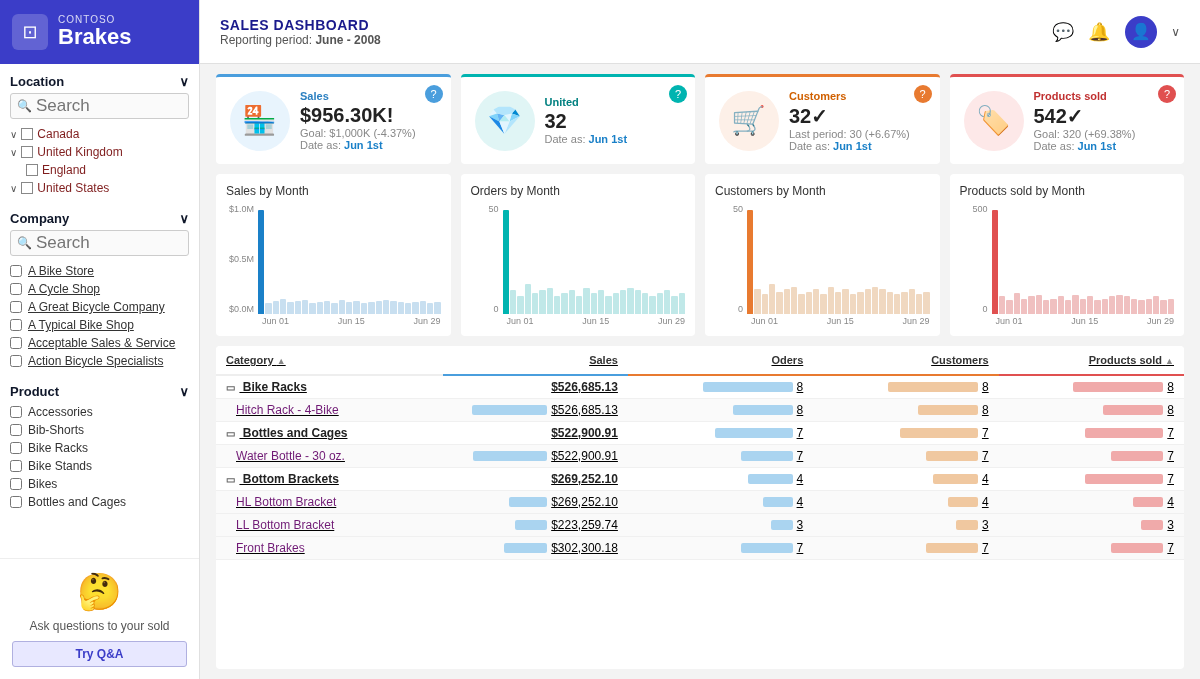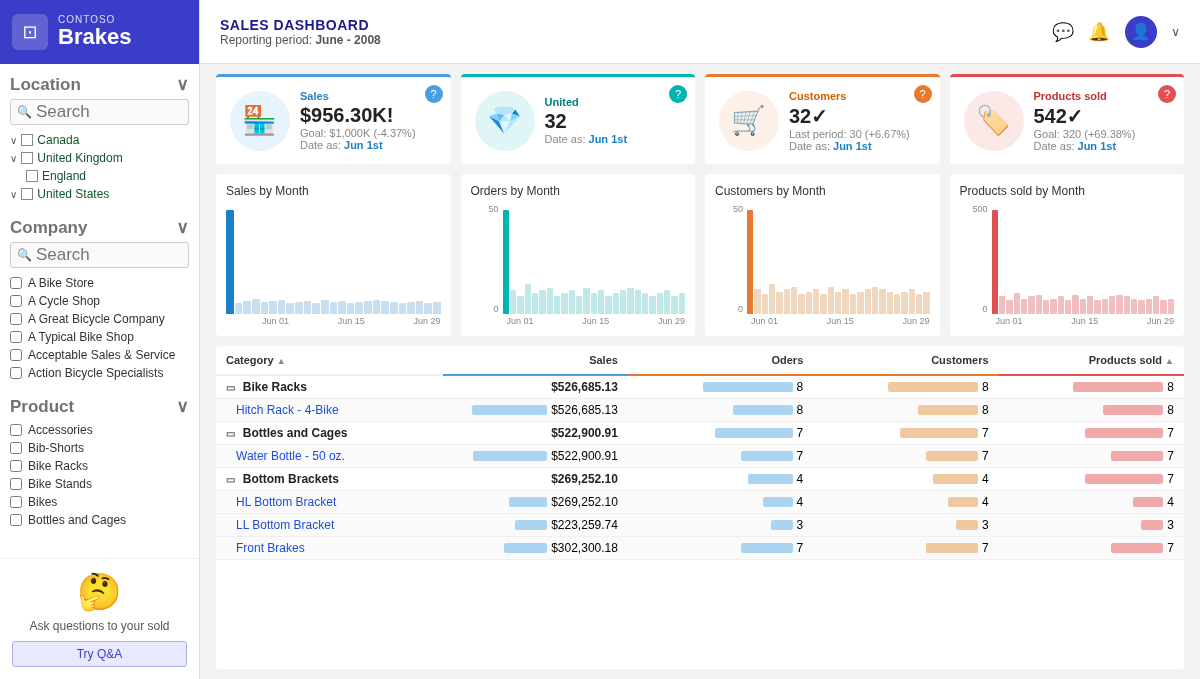--- a/index.html
+++ b/index.html
@@ -30,42 +30,42 @@
       display: flex; align-items: center; justify-content: center;
       color: white; font-size: 18px;
     }
     .sidebar-title-block { color: white; }
     .sidebar-brand-sub { font-size: 10px; letter-spacing: 1px; opacity: 0.8; text-transform: uppercase; }
     .sidebar-brand-main { font-size: 22px; font-weight: 700; line-height: 1.1; }
 
     .sidebar-section { padding: 10px 10px 4px; }
     .sidebar-section-header {
       display: flex; justify-content: space-between; align-items: center;
-      font-size: 17px; font-weight: 600; color: #737373; margin-bottom: 4px;
+      font-size: 13px; font-weight: 600; color: #0f172a; margin-bottom: 4px;
     }
     .sidebar-search {
       display: flex; align-items: center; border: 1px solid #ccc;
       border-radius: 3px; padding: 2px 6px; margin-bottom: 6px;
       background: #fafafa;
     }
     .sidebar-search input {
       border: none; outline: none; font-size: 17px; background: transparent; width: 100%;
     }
     .sidebar-search-icon { color: #888; font-size: 12px; margin-right: 4px; }
     .location-tree { font-size: 12px; }
     .tree-item { display: flex; align-items: center; padding: 2px 0; gap: 4px; }
     .tree-item.indent1 { padding-left: 16px; }
     .tree-chevron { font-size: 10px; color: #555; cursor: pointer; }
     .tree-cb { width: 12px; height: 12px; border: 1px solid #888; background: white; cursor: pointer; flex-shrink: 0; }
-    .tree-label { color: #14532d; }
+    .tree-label { color: #7f1d1d; }
 
     .company-list { font-size: 12px; }
     .company-item { display: flex; align-items: center; gap: 6px; padding: 2px 0; }
     .company-item input[type=checkbox] { width: 12px; height: 12px; cursor: pointer; }
-    .company-label { color: #333; }
+    .company-label { color: #333; text-decoration: underline; }
 
     .product-list { font-size: 12px; }
     .product-item { display: flex; align-items: center; gap: 6px; padding: 2px 0; }
     .product-item input[type=checkbox] { width: 12px; height: 12px; cursor: pointer; }
     .product-label { color: #333; }
 
     .sidebar-qa-block {
       margin-top: auto;
       padding: 12px;
       text-align: center;
@@ -75,20 +75,21 @@
     .qa-text { font-size: 12px; color: #555; margin-bottom: 8px; }
     .qa-button {
       background: #e8e8ff;
       border: 1px solid #b0b0e0;
       border-radius: 3px;
       padding: 5px 20px;
       font-size: 12px;
       color: #3b3dc8;
       cursor: pointer;
       width: 100%;
+      font-weight: bold;
     }
 
     
     .main {
       flex: 1;
       display: flex;
       flex-direction: column;
       background: #f3f3f3;
       overflow: hidden;
     }
@@ -198,38 +199,38 @@
     }
 
     
     .table-section {
       flex: 1;
       background: #fff;
       margin: 0 16px 10px;
       border-radius: 4px;
       overflow: auto;
     }
-    .data-table { width: 100%; border-collapse: collapse; font-size: 12px; }
+    .data-table { width: 100%; border-collapse: collapse; font-size: 12px; text-decoration: underline; }
     .data-table thead tr { border-bottom: 2px solid #eee; }
     .data-table th {
       padding: 8px 10px; text-align: left; font-weight: 600; color: #333;
       font-size: 11px; position: sticky; top: 0; background: #fff;
     }
     .data-table th.right { text-align: right; }
     .data-table th.sales-col { border-bottom: 2px solid #4a9edd; }
     .data-table th.orders-col { border-bottom: 2px solid #e87a30; }
     .data-table th.customers-col { border-bottom: 2px solid #e87a30; }
     .data-table th.products-col { border-bottom: 2px solid #e05050; }
     .data-table .sort-arrow { font-size: 9px; color: #888; }
 
     .data-table tr.category-row { background: #fff; }
     .data-table tr.sub-row { background: #fafafa; }
     .data-table td { padding: 4px 10px; border-bottom: 1px solid #f0f0f0; }
     .data-table td.cat-name { font-weight: 700; color: #222; }
-    .data-table td.sub-name { color: #1d4ed8; padding-left: 20px; }
+    .data-table td.sub-name { color: #701a75; padding-left: 20px; }
     .data-table td.val { text-align: right; font-weight: 600; color: #222; }
 
     .bar-cell { display: flex; align-items: center; gap: 4px; justify-content: flex-end; }
     .inline-bar { height: 10px; border-radius: 2px; }
     .inline-bar.blue { background: #aad4f0; }
     .inline-bar.orange { background: #f0c8a0; }
     .inline-bar.red { background: #f0aaaa; }
 
     .expand-icon { font-size: 10px; color: #666; margin-right: 4px; cursor: pointer; display: inline-block; }
 
@@ -416,20 +417,25 @@
       <div class="kpi-date">Date as: <span>Jun 1st</span></div>
     </div>
     <div class="kpi-info">?</div>
   </div>
     </div>
 
   <div class="charts-row" id="charts-container">
       <div class="chart-card">
     <div class="chart-title">Sales by Month</div>
     <div class="chart-area">
+      <div class="chart-y-labels">
+        <span>$1.0M</span>
+            <span>$0.5M</span>
+            <span>$0.0M</span>
+      </div>
       <div class="chart-bars">
         <div class="chart-bar" style="height:95%;background:#1a80c8;"></div>
             <div class="chart-bar" style="height:10%;background:#c8dff0;"></div>
             <div class="chart-bar" style="height:12%;background:#c8dff0;"></div>
             <div class="chart-bar" style="height:14%;background:#c8dff0;"></div>
             <div class="chart-bar" style="height:11%;background:#c8dff0;"></div>
             <div class="chart-bar" style="height:12%;background:#c8dff0;"></div>
             <div class="chart-bar" style="height:13%;background:#c8dff0;"></div>
             <div class="chart-bar" style="height:10%;background:#c8dff0;"></div>
             <div class="chart-bar" style="height:11%;background:#c8dff0;"></div>
@@ -670,21 +676,21 @@
       </div>
     </td>
     <td>
       <div class="bar-cell">
         <div class="inline-bar red" style="width:78px;"></div>
         <span>7</span>
       </div>
     </td>
   </tr>
           <tr class="sub-row">
-      <td class="sub-name">Water Bottle - 50 oz.</td>
+      <td class="sub-name">Water Bottle - 30 oz.</td>
       <td>
         <div class="bar-cell">
           <div class="inline-bar blue" style="width:74px;"></div>
           <span class="sub-val">$522,900.91</span>
         </div>
       </td>
       <td>
         <div class="bar-cell">
           <div class="inline-bar blue" style="width:52px;"></div>
           <span class="sub-num">7</span>

